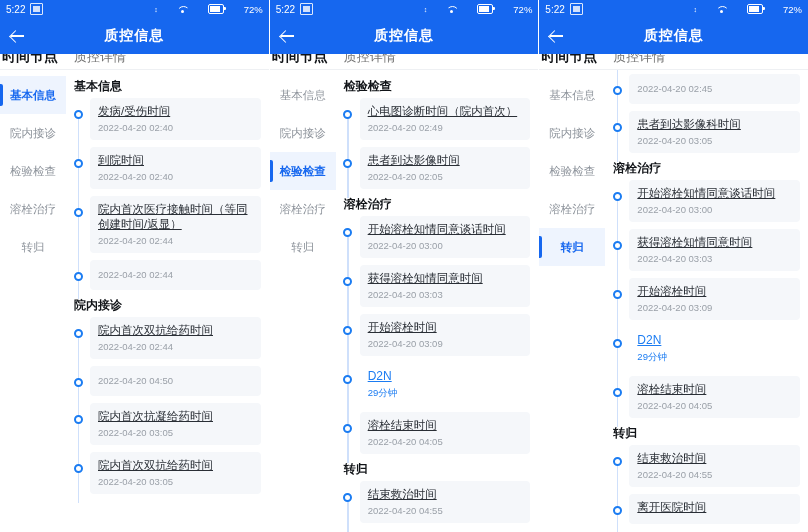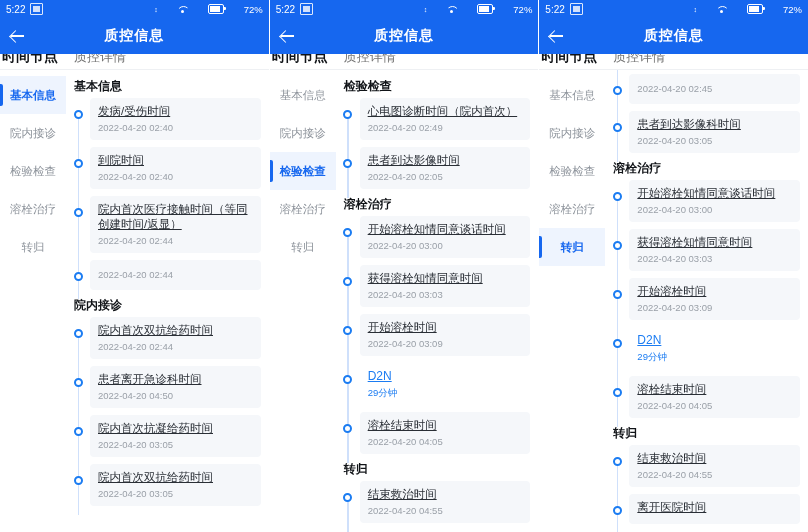--- a/index.html
+++ b/index.html
@@ -363,21 +363,20 @@
           <div class="tl-item first">
             <span class="dot"></span>
             <div class="tl-card">
               <div class="label">院内首次双抗给药时间</div>
               <div class="time">2022-04-20 02:44</div>
             </div>
           </div>
           <div class="tl-item">
             <span class="dot"></span>
             <div class="tl-card">
-              <div class="label">患者离开急诊科时间</div>
               <div class="time">2022-04-20 04:50</div>
             </div>
           </div>
           <div class="tl-item">
             <span class="dot"></span>
             <div class="tl-card">
               <div class="label">院内首次抗凝给药时间</div>
               <div class="time">2022-04-20 03:05</div>
             </div>
           </div>

